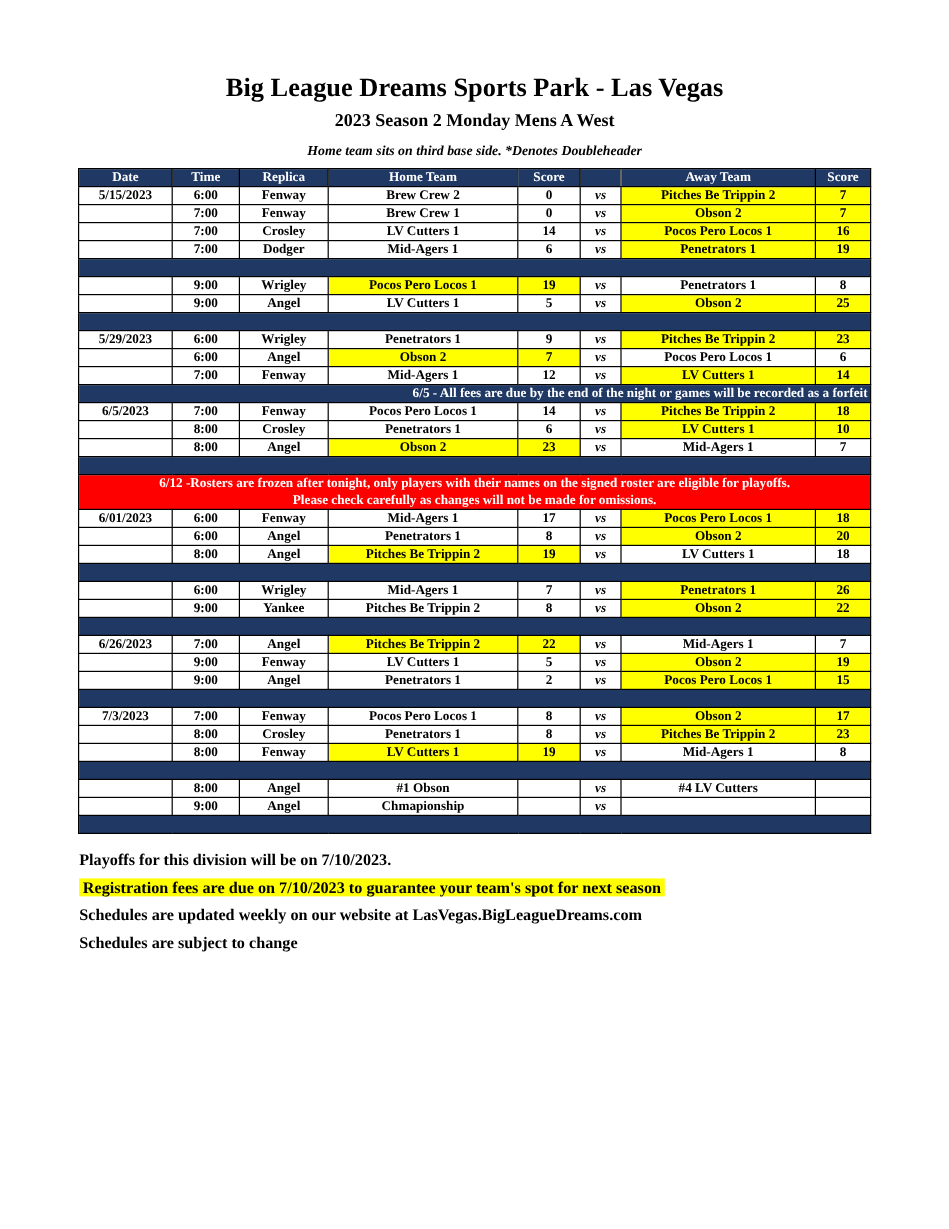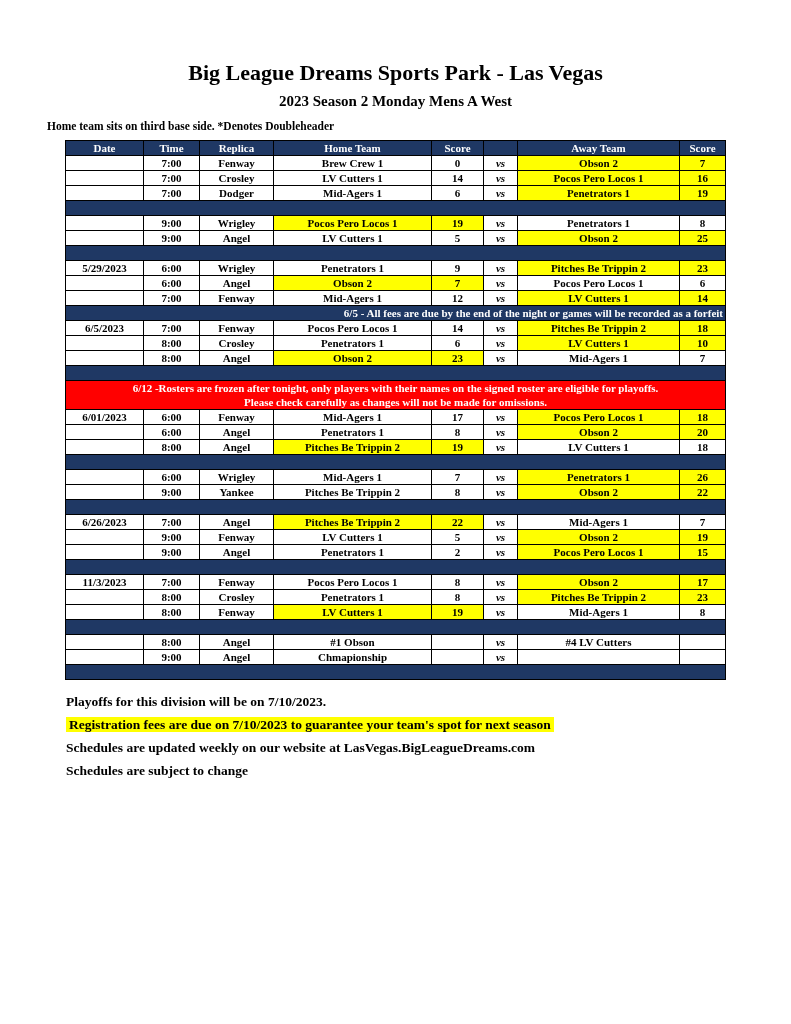--- a/index.html
+++ b/index.html
@@ -8,21 +8,21 @@
     position:relative;
     width:791px; height:1024px;
     background:#ffffff;
     color:#000;
     font-family:"Liberation Serif","DejaVu Serif",serif;
     padding-top:60px;
     overflow:hidden;
   }
   .title    { text-align:center; font-size:22px; font-weight:bold; }
   .subtitle { text-align:center; font-size:15px; font-weight:bold; margin-top:7px; }
-  .note     { text-align:left; font-size:11.5px; font-weight:bold; margin-top:10px;margin-left:47px; }
+  .note     { text-align:center; font-size:11.5px; font-weight:bold; font-style:italic; margin-top:10px; }
 
   table.sched {
     border-collapse:collapse;
     table-layout:fixed;
     width:660px;
     margin:8px auto 0 auto;
   }
   .sched th, .sched td {
     border:1px solid #000;
     font-size:11px;
@@ -74,20 +74,30 @@
         <th>Replica</th>
         <th>Home Team</th>
         <th>Score</th>
         <th></th>
         <th>Away Team</th>
         <th>Score</th>
       </tr>
     </thead>
     <tbody>
         <tr class="game-row">
+          <td class="c-date">5/15/2023</td>
+          <td class="c-time">6:00</td>
+          <td class="c-replica">Fenway</td>
+          <td class="c-team">Brew Crew 2</td>
+          <td class="c-score">0</td>
+          <td class="c-vs">vs</td>
+          <td class="c-team win">Pitches Be Trippin 2</td>
+          <td class="c-score win">7</td>
+        </tr>
+        <tr class="game-row">
           <td class="c-date"></td>
           <td class="c-time">7:00</td>
           <td class="c-replica">Fenway</td>
           <td class="c-team">Brew Crew 1</td>
           <td class="c-score">0</td>
           <td class="c-vs">vs</td>
           <td class="c-team win">Obson 2</td>
           <td class="c-score win">7</td>
         </tr>
         <tr class="game-row">
@@ -293,21 +303,21 @@
           <td class="c-team">Penetrators 1</td>
           <td class="c-score">2</td>
           <td class="c-vs">vs</td>
           <td class="c-team win">Pocos Pero Locos 1</td>
           <td class="c-score win">15</td>
         </tr>
         <tr class="sep-row">
           <td colspan="8"></td>
         </tr>
         <tr class="game-row">
-          <td class="c-date">11/3/2023</td>
+          <td class="c-date">7/3/2023</td>
           <td class="c-time">7:00</td>
           <td class="c-replica">Fenway</td>
           <td class="c-team">Pocos Pero Locos 1</td>
           <td class="c-score">8</td>
           <td class="c-vs">vs</td>
           <td class="c-team win">Obson 2</td>
           <td class="c-score win">17</td>
         </tr>
         <tr class="game-row">
           <td class="c-date"></td>

